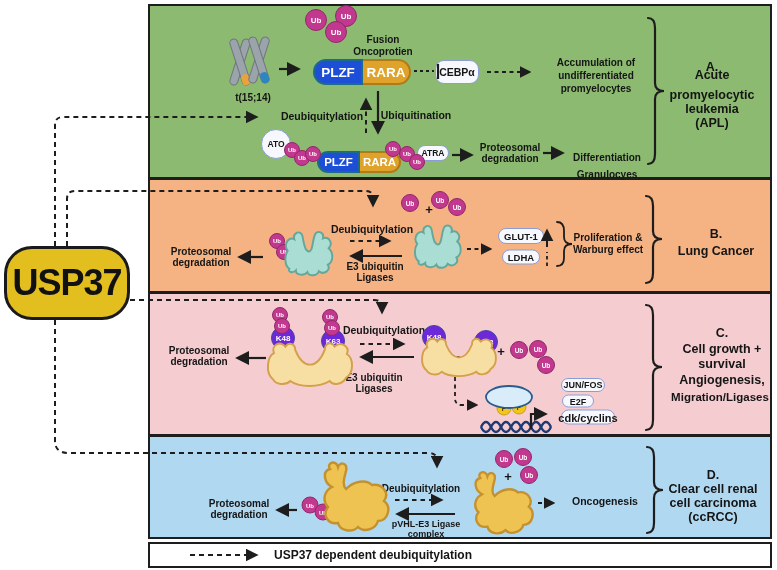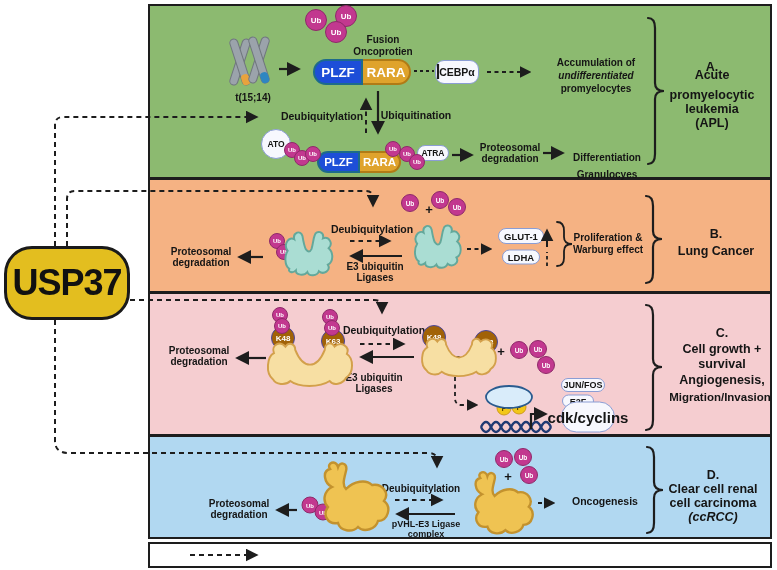--- a/index.html
+++ b/index.html
@@ -8,21 +8,21 @@
   .bg{position:absolute;}
   .frame{position:absolute;border:2.5px solid #1d1d1d;background:transparent;box-sizing:border-box;}
   .sep{position:absolute;height:2.5px;background:#1d1d1d;}
   .lbl{position:absolute;transform:translate(-50%,-50%);font-weight:bold;color:#151515;
        text-align:left;white-space:nowrap;line-height:1.05;}
   .pill{position:absolute;transform:translate(-50%,-50%);background:#F7F8FE;border:1.6px solid #8B9DD4;
         border-radius:999px;font-weight:bold;color:#151515;display:flex;align-items:center;
         justify-content:center;white-space:nowrap;box-sizing:border-box;}
   .ub{position:absolute;transform:translate(-50%,-50%);background:#C2388F;border:1.5px solid #8E2A69;
       border-radius:50%;color:#fff;font-weight:bold;display:flex;align-items:center;justify-content:center;}
-  .kc{position:absolute;transform:translate(-50%,-50%);background:#a16207;border:1.5px solid #4A47A0;
+  .kc{position:absolute;transform:translate(-50%,-50%);background:#6d28d9;border:1.5px solid #4A47A0;
       border-radius:50%;color:#fff;font-weight:bold;display:flex;align-items:center;justify-content:center;}
   .pc{position:absolute;transform:translate(-50%,-50%);background:#F2C718;border:1.5px solid #CF9A1D;
       border-radius:50%;color:#3a2b00;font-weight:bold;display:flex;align-items:center;justify-content:center;}
   .fusion{position:absolute;display:flex;}
   .fz{flex:1;display:flex;align-items:center;justify-content:center;color:#fff;font-weight:bold;box-sizing:border-box;}
   .plzf{background:#1d4ed8;border:2px solid #1D6B8A;border-radius:13px 0 0 13px;}
   .rara{background:#DFA32C;border:2px solid #B07B16;border-left:none;border-radius:0 13px 13px 0;}
   #usp37{position:absolute;left:4px;top:246px;width:126px;height:74px;background:#E3BE1F;
          border:3px solid #1a1a1a;border-radius:28px;display:flex;align-items:center;justify-content:center;
          font-weight:bold;font-size:36px;color:#111;letter-spacing:-1px;box-sizing:border-box;}
@@ -139,21 +139,21 @@
       <path d="M647,447 Q654,447 654,457 L654,482 Q654,490 663,490 Q654,490 654,498 L654,523 Q654,533 647,533"></path>
     </g>
   </svg>
 
   <div class="lbl" style="left:253px;top:98px;font-size:10px;">t(15;14)</div>
   <div class="lbl" style="left:383px;top:40px;font-size:10px;">Fusion</div>
   <div class="lbl" style="left:383px;top:52px;font-size:10px;">Oncoprotien</div>
   <div class="lbl" style="left:322px;top:117px;font-size:10.5px;">Deubiquitylation</div>
   <div class="lbl" style="left:416px;top:116px;font-size:10.5px;">Ubiquitination</div>
   <div class="lbl" style="left:596px;top:63px;font-size:10px;">Accumulation of</div>
-  <div class="lbl" style="left:596px;top:76px;font-size:10px;font-style:italic;">undifferentiated</div>
+  <div class="lbl" style="left:596px;top:76px;font-size:10px;">undifferentiated</div>
   <div class="lbl" style="left:596px;top:89px;font-size:10px;">promyelocytes</div>
   <div class="lbl" style="left:510px;top:148px;font-size:10px;">Proteosomal</div>
   <div class="lbl" style="left:510px;top:159px;font-size:10px;">degradation</div>
   <div class="lbl" style="left:607px;top:147px;font-size:10px;margin-top:28px;">Granulocyes</div>
   <div class="lbl" style="left:607px;top:158px;font-size:10px;">Differentiation</div>
   <div class="lbl" style="left:712px;top:68px;font-size:12.5px;">A.</div>
   <div class="lbl" style="left:712px;top:76px;font-size:12.5px;">Acute</div>
   <div class="lbl" style="left:712px;top:96px;font-size:12.5px;">promyelocytic</div>
   <div class="lbl" style="left:712px;top:110px;font-size:12.5px;">leukemia</div>
   <div class="lbl" style="left:712px;top:124px;font-size:12.5px;">(APL)</div>
@@ -233,44 +233,45 @@
   <div class="ub" style="left:546px;top:365px;width:16px;height:16px;font-size:6.5px;">Ub</div>
   <div class="lbl" style="left:509px;top:396px;font-size:10px;">ERK</div>
   <div class="pc" style="left:504px;top:408px;width:13px;height:13px;font-size:6.5px;">P</div>
   <div class="pc" style="left:519px;top:407px;width:13px;height:13px;font-size:6.5px;">P</div>
   <div class="pill" style="left:583px;top:385px;width:44px;height:14px;font-size:9px;">
       <span>JUN/FOS</span>
     </div>
   <div class="pill" style="left:578px;top:401px;width:32px;height:13px;font-size:9px;">
       <span>E2F</span>
     </div>
-  <div class="pill" style="left:588px;top:417px;width:54px;height:31px;font-size:15px;align-items:center;">
+  <div class="pill" style="left:588px;top:417px;width:54px;height:15px;font-size:11px;align-items:center;">
       <span>cdk/cyclins</span>
     </div>
   <div class="lbl" style="left:722px;top:334px;font-size:12.5px;">C.</div>
   <div class="lbl" style="left:722px;top:350px;font-size:12.5px;">Cell growth +</div>
   <div class="lbl" style="left:722px;top:365px;font-size:12.5px;">survival</div>
   <div class="lbl" style="left:722px;top:381px;font-size:12.5px;">Angiogenesis,</div>
-  <div class="lbl" style="left:720px;top:397px;font-size:11.5px;">Migration/Invasion</div>
+  <div class="lbl" style="left:720px;top:397px;font-size:11.5px;">Migration/Ligases</div>
 
   <div class="lbl" style="left:421px;top:489px;font-size:10px;">Deubiquitylation</div>
   <div class="lbl" style="left:426px;top:525px;font-size:9px;">pVHL-E3 Ligase</div>
   <div class="lbl" style="left:426px;top:535px;font-size:9px;">complex</div>
   <div class="lbl" style="left:239px;top:504px;font-size:10px;">Proteosomal</div>
   <div class="lbl" style="left:239px;top:515px;font-size:10px;">degradation</div>
   <div class="lbl" style="left:362px;top:511px;font-size:14px;">HIF2α</div>
   <div class="lbl" style="left:501px;top:507px;font-size:14px;">HIF2α</div>
   <div class="ub" style="left:310px;top:505px;width:15px;height:15px;font-size:6px;">Ub</div>
   <div class="ub" style="left:323px;top:512px;width:15px;height:15px;font-size:6px;">Ub</div>
   <div class="ub" style="left:333px;top:500px;width:15px;height:15px;font-size:6px;">Ub</div>
   <div class="ub" style="left:504px;top:459px;width:16px;height:16px;font-size:6.5px;">Ub</div>
   <div class="ub" style="left:523px;top:457px;width:16px;height:16px;font-size:6.5px;">Ub</div>
   <div class="ub" style="left:529px;top:475px;width:16px;height:16px;font-size:6.5px;">Ub</div>
   <div class="lbl" style="left:508px;top:477px;font-size:13px;">+</div>
   <div class="lbl" style="left:605px;top:502px;font-size:10.5px;">Oncogenesis</div>
   <div class="lbl" style="left:713px;top:476px;font-size:12.5px;">D.</div>
   <div class="lbl" style="left:713px;top:490px;font-size:12.5px;">Clear cell renal</div>
   <div class="lbl" style="left:713px;top:504px;font-size:12.5px;">cell carcinoma</div>
-  <div class="lbl" style="left:713px;top:518px;font-size:12.5px;font-style:italic;">(ccRCC)</div>
+  <div class="lbl" style="left:713px;top:518px;font-size:12.5px;">(ccRCC)</div>
 
   <div id="legendbox"></div>
+  <div class="lbl" style="left:373px;top:555px;font-size:12px;">USP37 dependent deubiquitylation</div>
 
 </div>
 
 </body></html>

